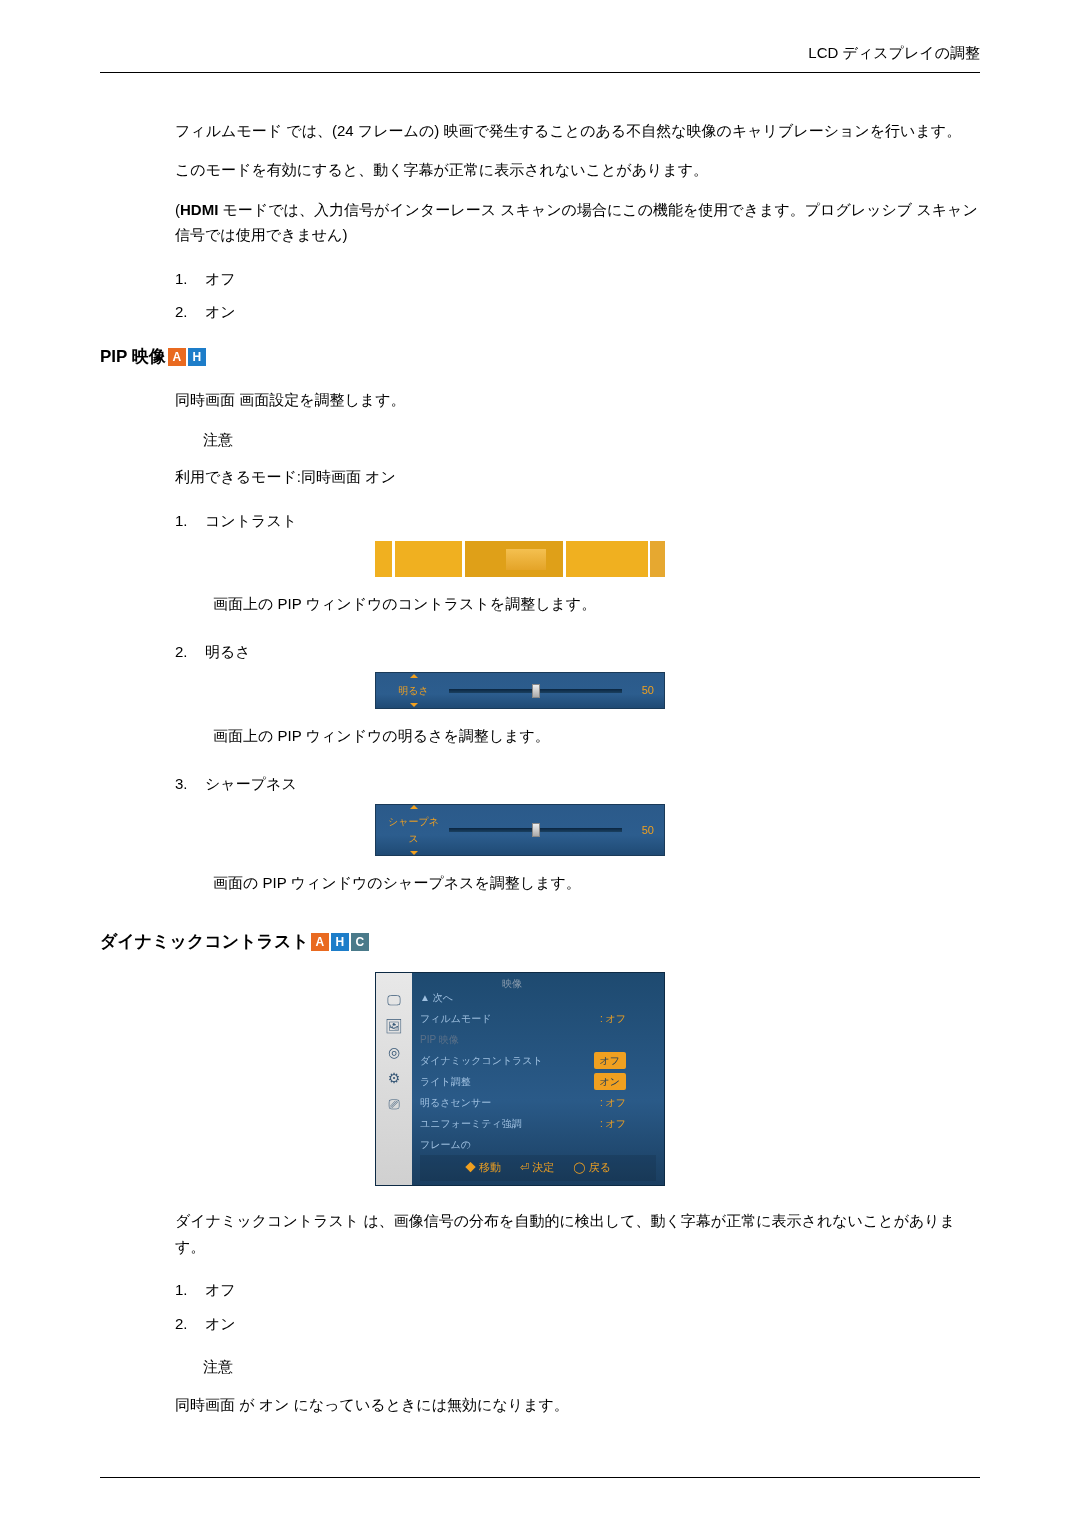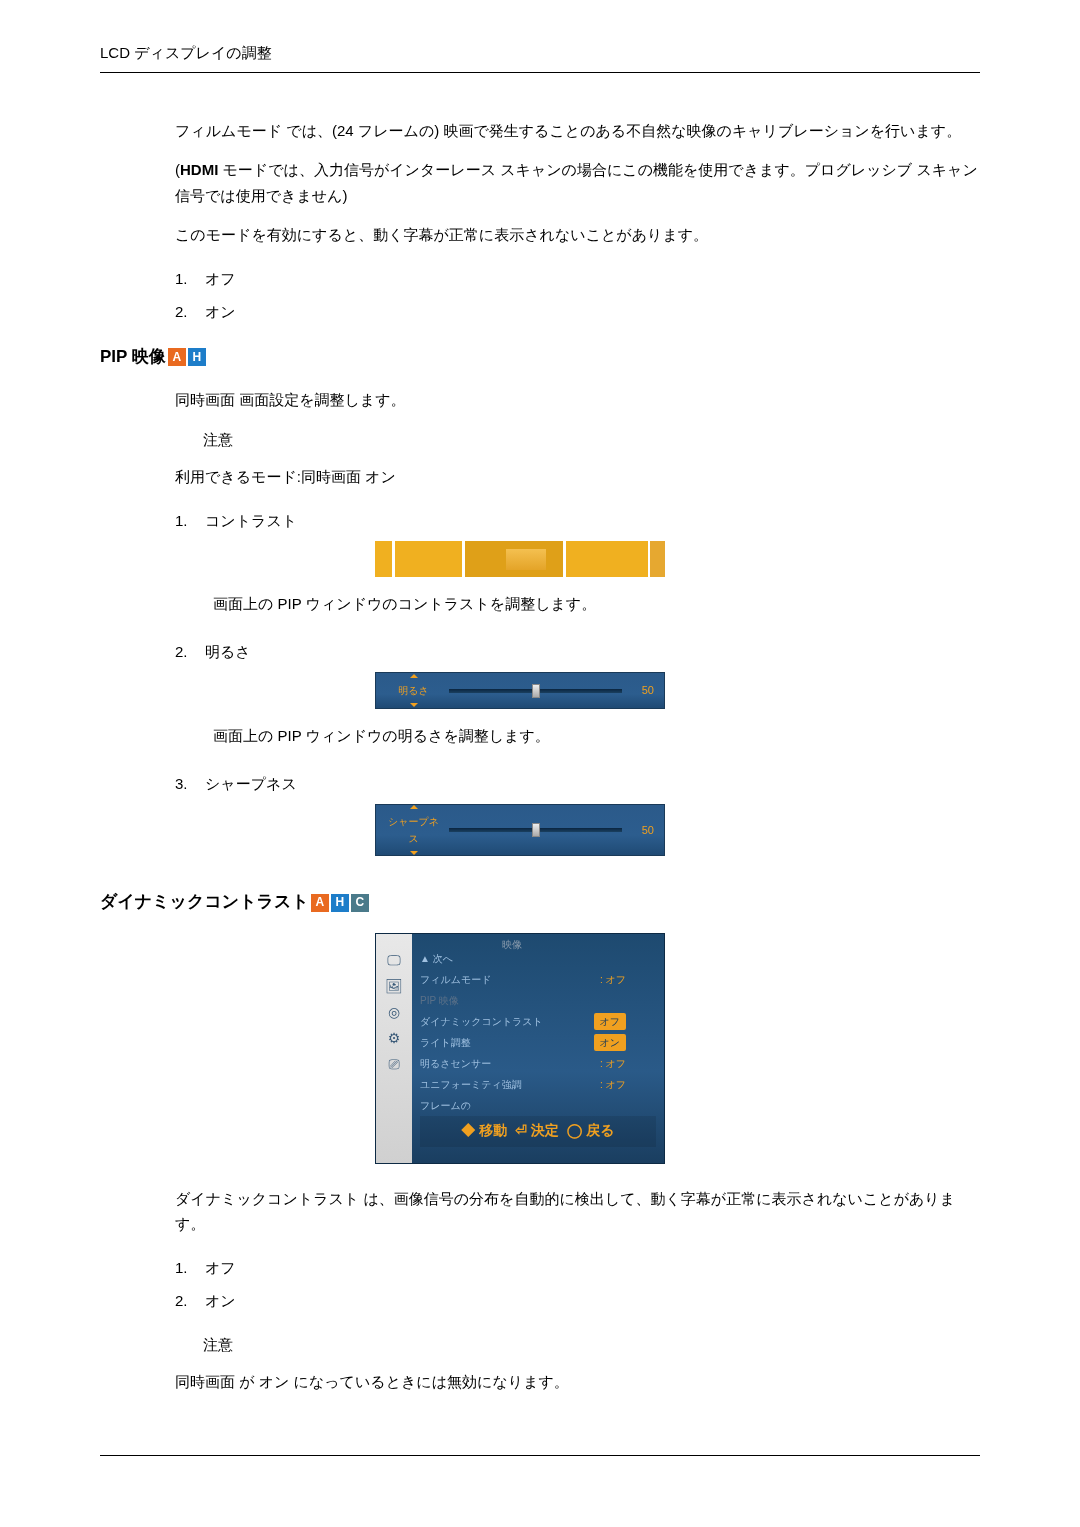--- a/index.html
+++ b/index.html
@@ -7,21 +7,21 @@
     font-family: "Hiragino Kaku Gothic ProN", "Meiryo", sans-serif;
     font-size: 15px;
     line-height: 1.7;
     color: #000;
     background: #fff;
     width: 1080px;
     margin: 0 auto;
     padding: 40px 100px 80px 100px;
   }
   .header {
-    text-align: left;
+    text-align: right;
     font-size: 15px;
     padding-bottom: 6px;
     border-bottom: 1px solid #000;
     margin-bottom: 45px;
   }
   .content { padding-left: 75px; }
   .para { margin-bottom: 14px; }
   .list { list-style: none; margin-bottom: 14px; }
   .list li { padding: 4px 0; }
   .list-num { display: inline-block; width: 30px; }
@@ -141,60 +141,59 @@
     padding-top: 14px;
   }
   .osd-icon {
     height: 26px;
     display: flex;
     align-items: center;
     justify-content: center;
     font-size: 14px;
     color: #3a5a78;
   }
-  .osd-items { flex: 1; padding: 14px 8px 16px 8px; }
+  .osd-items { flex: 1; padding: 14px 8px 4px 8px; }
   .osd-row { display: flex; justify-content: space-between; padding: 2px 0; }
   .osd-row .k { color: #9fc0e0; }
   .osd-row.dim .k, .osd-row.dim .v { color: #5a7088; }
   .osd-row.hl .v {
     background: #f0a020; color: #1a3a58;
     padding: 0 6px; border-radius: 2px;
   }
   .osd-row .v { color: #f0a020; margin-right: 30px; }
   .osd-footer {
-    display: flex; gap: 8px;
+    display: flex; gap: 19px;
     justify-content: center;
     color: #f0a020;
     padding: 3px 0 4px 0;
-    font-size: 14px;
+    font-size: 11px;
     background: rgba(0,0,0,0.1);
-    font-weight: bold;
   }
   .footer-rule {
     border-top: 1px solid #000;
     margin-top: 60px;
   }
   b { font-weight: bold; }
 </style>
 </head>
 <body>
 
 <div class="header">
   <span>LCD ディスプレイの調整</span>
 </div>
 
 <div class="content">
 
   <p class="para">
     <span>フィルムモード</span><span> では、(24 フレームの) 映画で発生することのある不自然な映像のキャリブレーションを行います。</span>
   </p>
+  <p class="para">このモードを有効にすると、動く字幕が正常に表示されないことがあります。</p>
   <p class="para">
     <span>(</span><b>HDMI</b><span> モードでは、入力信号がインターレース スキャンの場合にこの機能を使用できます。プログレッシブ スキャン信号では使用できません)</span>
   </p>
-  <p class="para">このモードを有効にすると、動く字幕が正常に表示されないことがあります。</p>
   <ul class="list">
     <li><span class="list-num">1.</span><span>オフ</span></li>
     <li><span class="list-num">2.</span><span>オン</span></li>
   </ul>
 
 </div>
 
 <div class="section-title">
   <span>PIP 映像</span>
   <span class="badge badge-a">A</span>
@@ -229,20 +228,21 @@
     </li>
     <li>
       <span class="list-num">3.</span><span>シャープネス</span>
       <div class="slider-box">
         <div class="slider-label">シャープネス</div>
         <div class="slider-track">
             <div class="slider-thumb"></div>
           </div>
         <div class="slider-val">50</div>
       </div>
+      <p class="sub-desc">画面の PIP ウィンドウのシャープネスを調整します。</p>
     </li>
   </ul>
 </div>
 
 <div class="section-title">
   <span>ダイナミックコントラスト</span>
   <span class="badge badge-a">A</span>
   <span class="badge badge-h">H</span>
   <span class="badge badge-c">C</span>
 </div>

